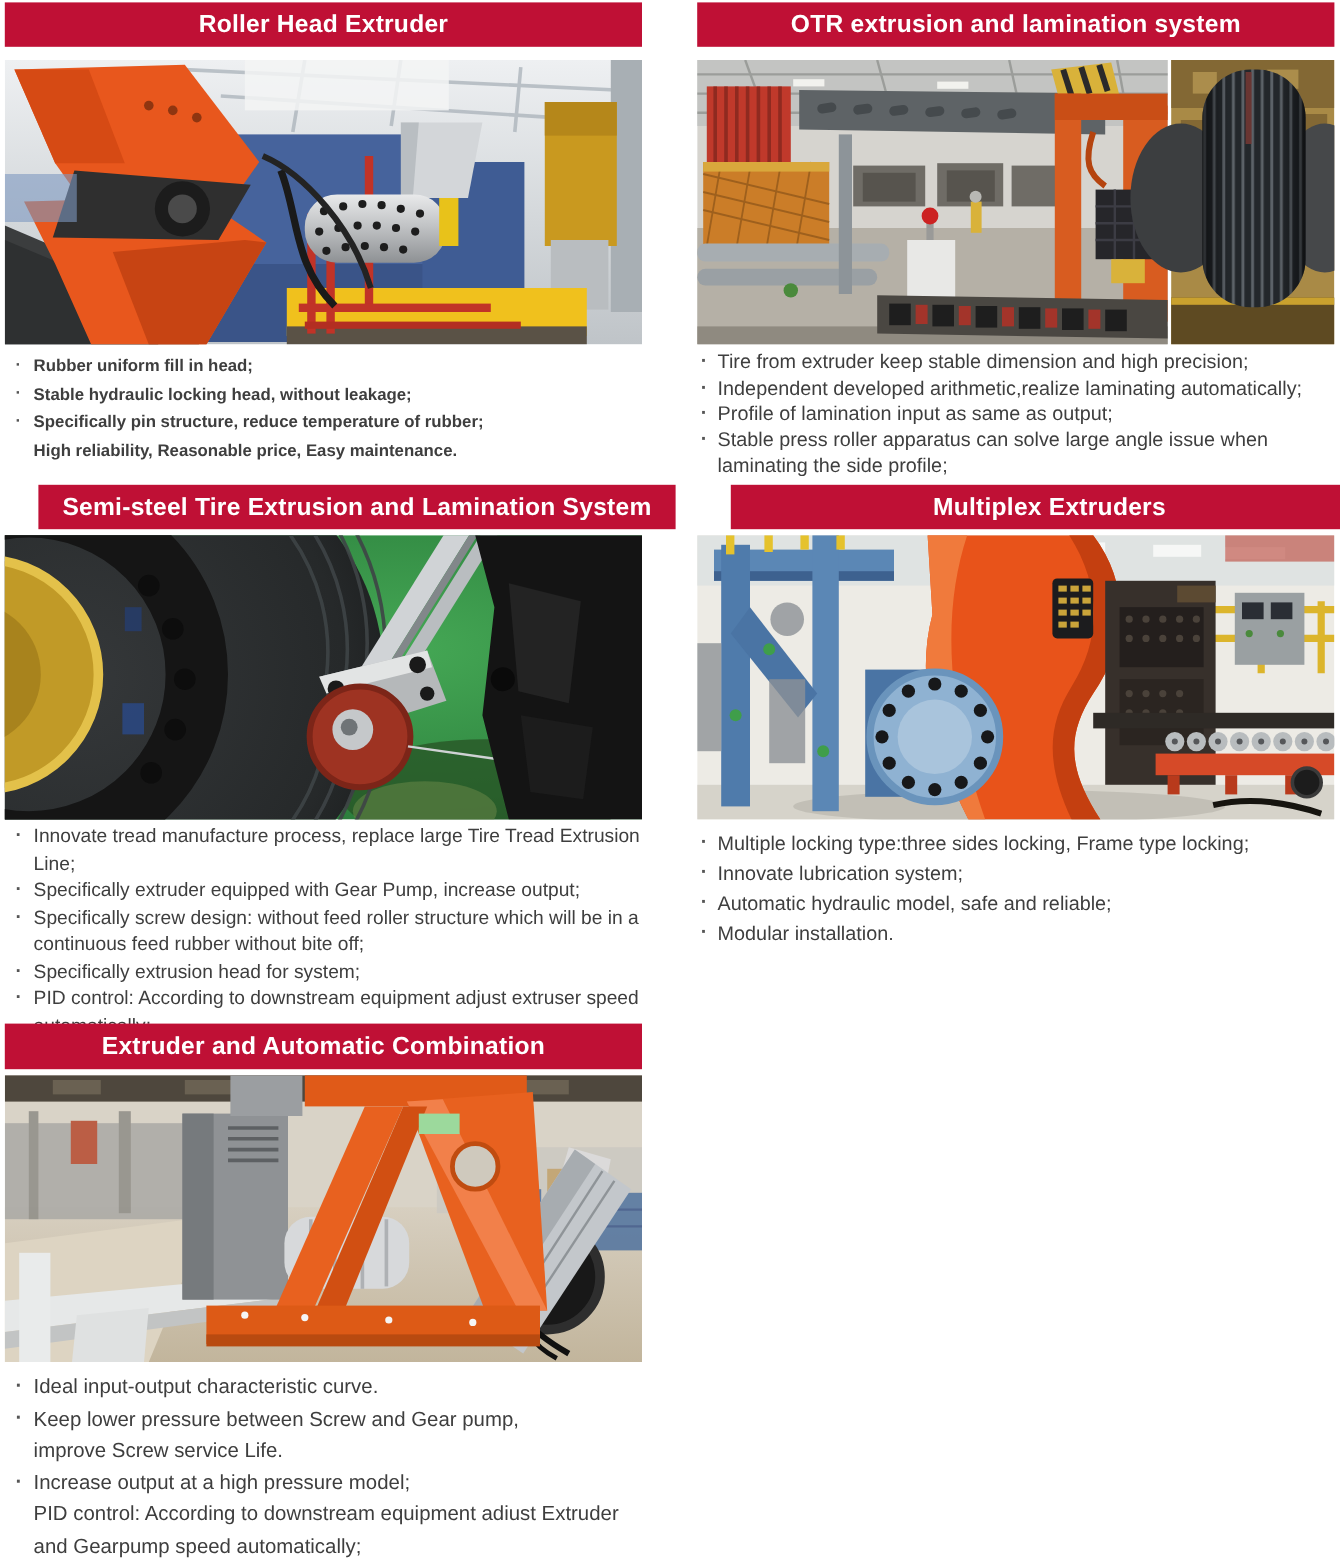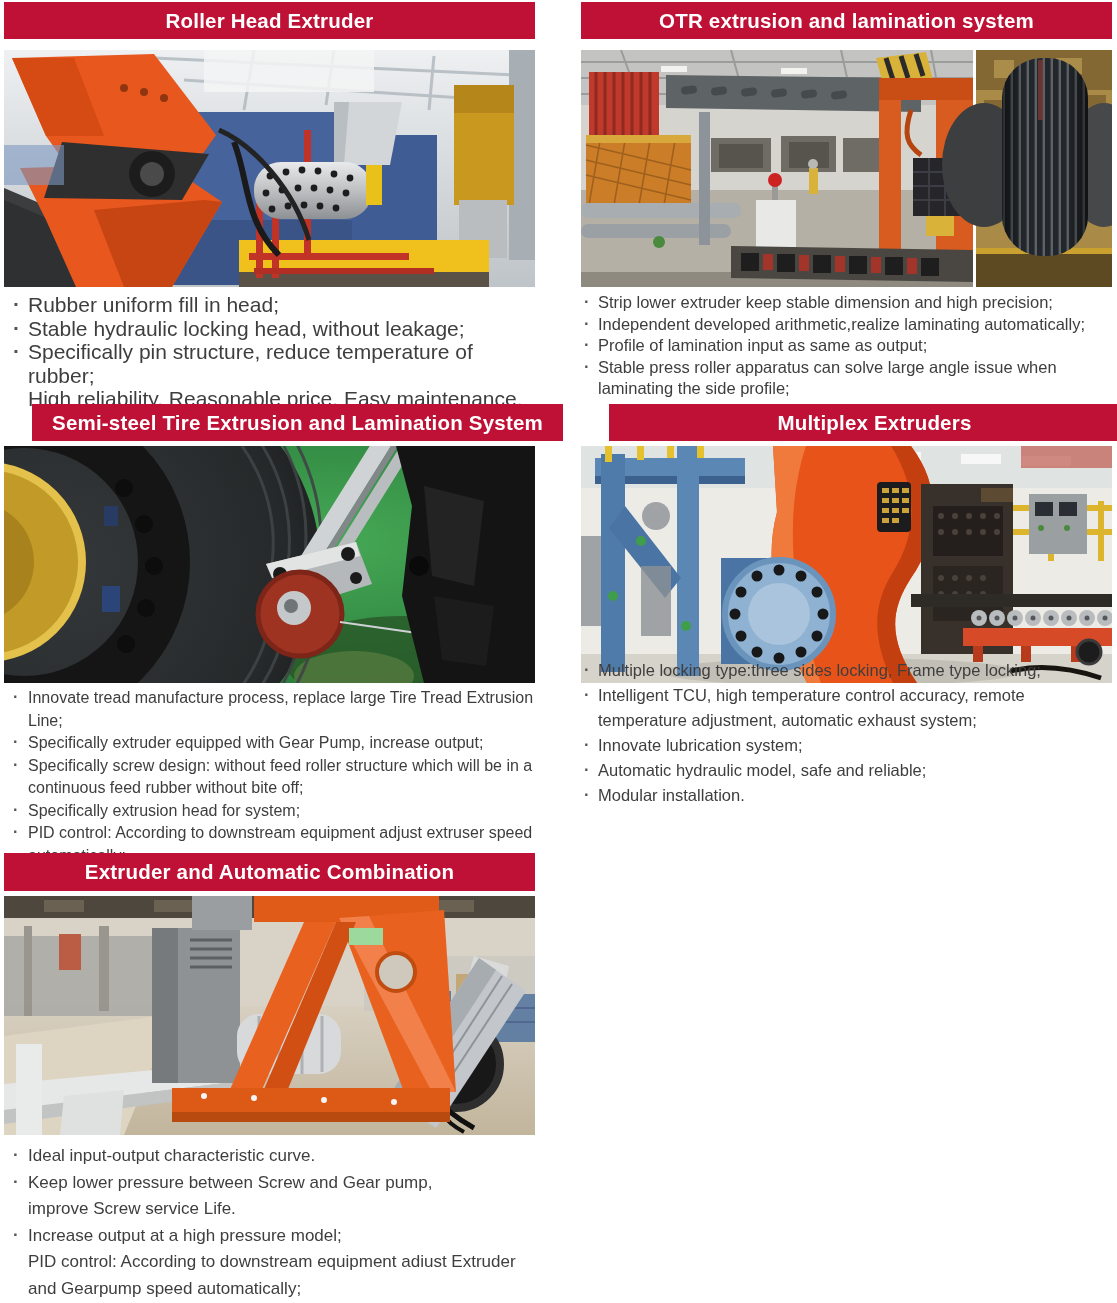--- a/index.html
+++ b/index.html
@@ -19,31 +19,31 @@
   .photo{display:block;width:531px;}
   ul.bullets{list-style:none;margin:0;padding:0;}
   ul.bullets li{
     position:relative;padding-left:24px;white-space:pre-line;
   }
   ul.bullets li::before{
     content:"\00B7";position:absolute;left:9px;top:-1px;font-weight:bold;color:#555;
   }
   .col-right ul.bullets li{padding-left:17px;}
   .col-right ul.bullets li::before{left:3px;}
-  .ls-a{font-size:21px;line-height:23.5px;}
+  .ls-a{font-size:14px;line-height:23.5px;font-weight:bold;}
   .ls-b{font-size:16.5px;line-height:21.5px;}
   .ls-c{font-size:16px;line-height:22.5px;}
   .ls-d{font-size:16.5px;line-height:24.5px;}
   .ls-d li{margin-bottom:0.5px;}
   .ls-e{font-size:17px;line-height:26.5px;}
   
   .pos-h1{top:2px;}   .pos-p1{top:50px;height:237px;}  .pos-l1{top:293px;}
   .pos-h2{top:404px;margin-left:28px;} .pos-p2{top:446px;height:237px;} .pos-l2{top:687px;}
   .pos-h3{top:853px;height:38px;} .pos-p3{top:896px;height:239px;} .pos-l3{top:1143px;}
-  .pos-rl1{top:292px;} .pos-rl2{top:658px;}
+  .pos-rl1{top:292px;} .pos-rl2{top:691px;}
 </style>
 </head>
 <body>
 
 <div class="col col-left">
 
   <div class="sec banner pos-h1">Roller Head Extruder</div>
 
   <svg class="sec photo pos-p1" viewBox="0 0 531 237" role="img">
     <defs>
@@ -443,21 +443,21 @@
       <rect x="0" y="198" width="136" height="6" fill="#caa12e"></rect>
       <ellipse cx="8" cy="115" rx="42" ry="62" fill="#3c3e40"></ellipse>
       <ellipse cx="128" cy="115" rx="38" ry="62" fill="#46484a"></ellipse>
       <rect x="26" y="8" width="86" height="198" rx="40" fill="url(#ribs)"></rect>
       <rect x="26" y="8" width="86" height="198" rx="40" fill="url(#tireShade)"></rect>
       <rect x="62" y="10" width="5" height="60" fill="#7a3a34" opacity="0.8"></rect>
     </g>
   </svg>
 
   <ul class="sec bullets ls-b pos-rl1">
-      <li>Strip lower extruder keep stable dimension and high precision;</li>
+      <li>Tire from extruder keep stable dimension and high precision;</li>
       <li>Independent developed arithmetic,realize laminating automatically;</li>
       <li>Profile of lamination input as same as output;</li>
       <li>Stable press roller apparatus can solve large angle issue when
 laminating the side profile;</li>
     </ul>
 
   <div class="sec banner pos-h2">Multiplex Extruders</div>
 
   <svg class="sec photo pos-p2" viewBox="0 0 531 237" role="img">
     <rect width="531" height="237" fill="#edebe5"></rect>
@@ -603,19 +603,17 @@
         <rect x="440" y="200" width="10" height="16"></rect>
         <rect x="490" y="200" width="10" height="16"></rect>
       </g>
     <circle cx="508" cy="206" r="12" fill="#1c1c1c"></circle>
     <circle cx="508" cy="206" r="12" fill="none" stroke="#3a3a3a" stroke-width="3"></circle>
     <path d="M430,225 C460,218 490,222 520,232" stroke="#16140f" stroke-width="5" fill="none"></path>
   </svg>
 
   <ul class="sec bullets ls-d pos-rl2">
       <li>Multiple locking type:three sides locking, Frame type locking;</li>
-      <li>Intelligent TCU, high temperature control accuracy, remote
-temperature adjustment, automatic exhaust system;</li>
       <li>Innovate lubrication system;</li>
       <li>Automatic hydraulic model, safe and reliable;</li>
       <li>Modular installation.</li>
     </ul>
 </div>
 
 </body></html>

